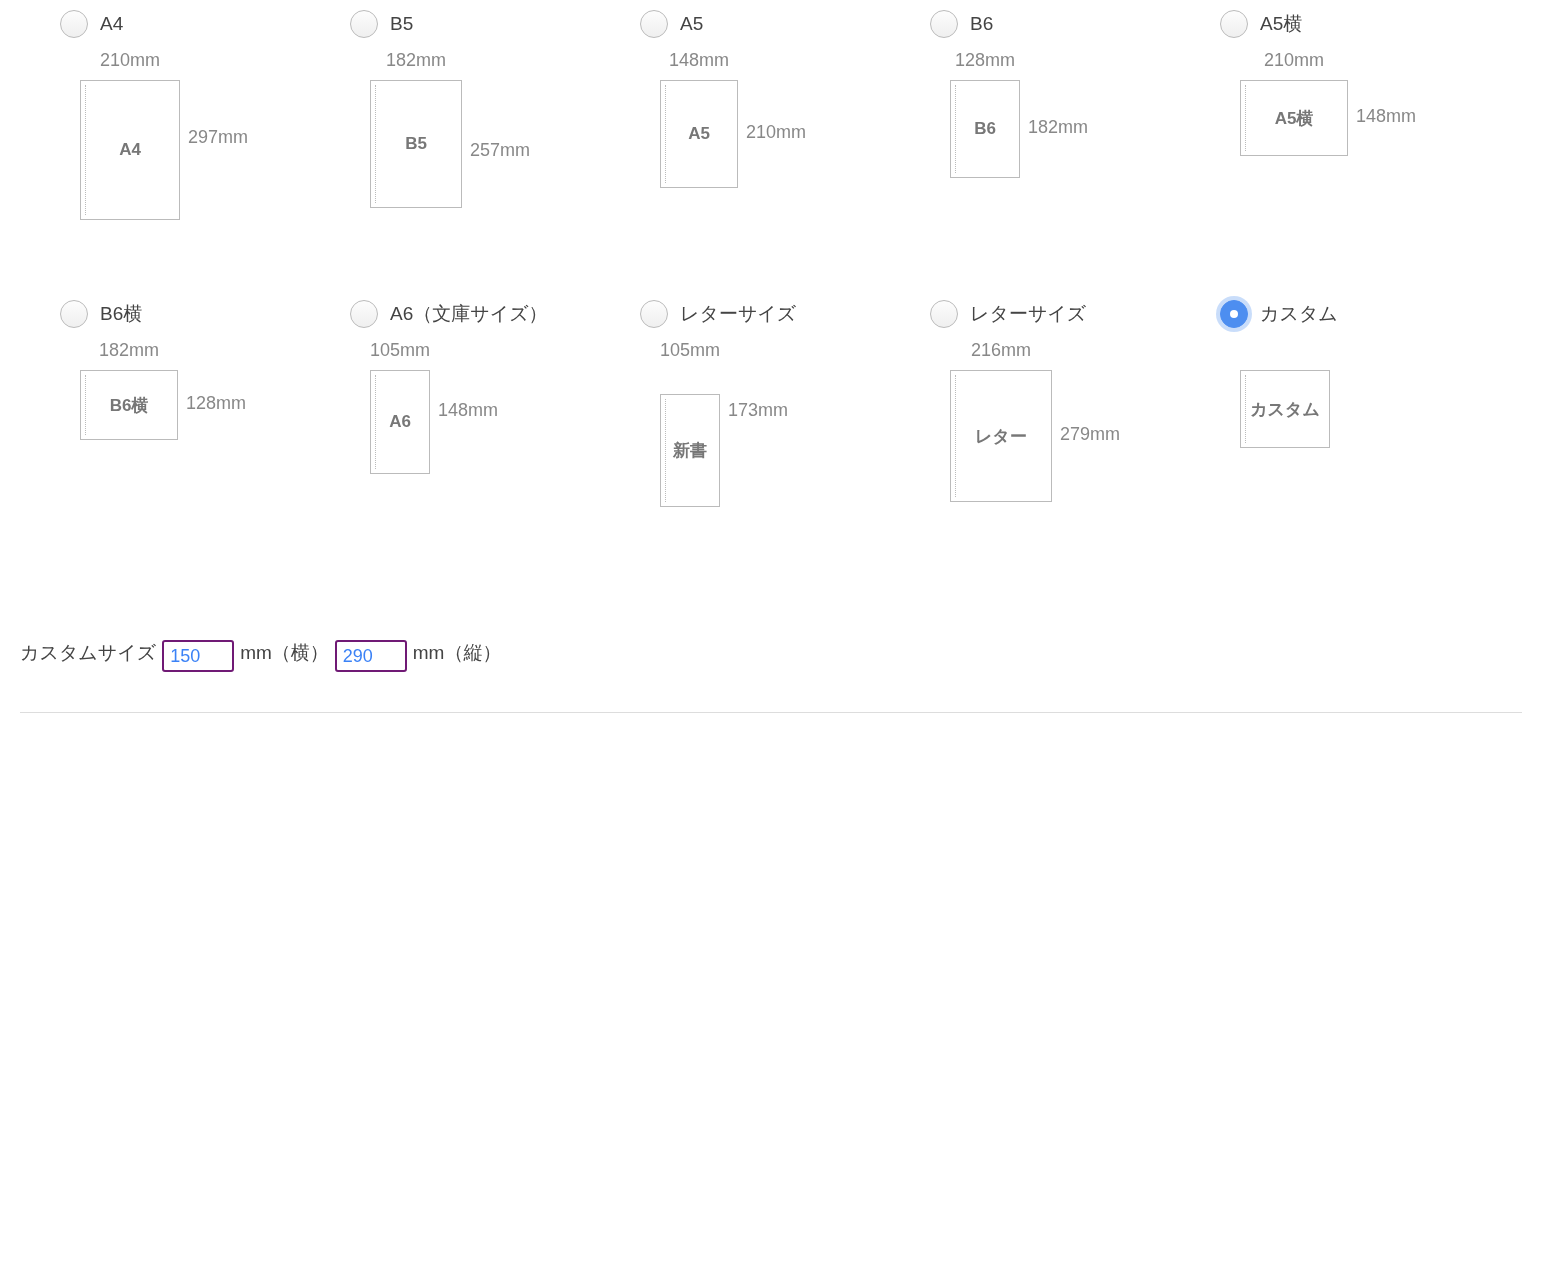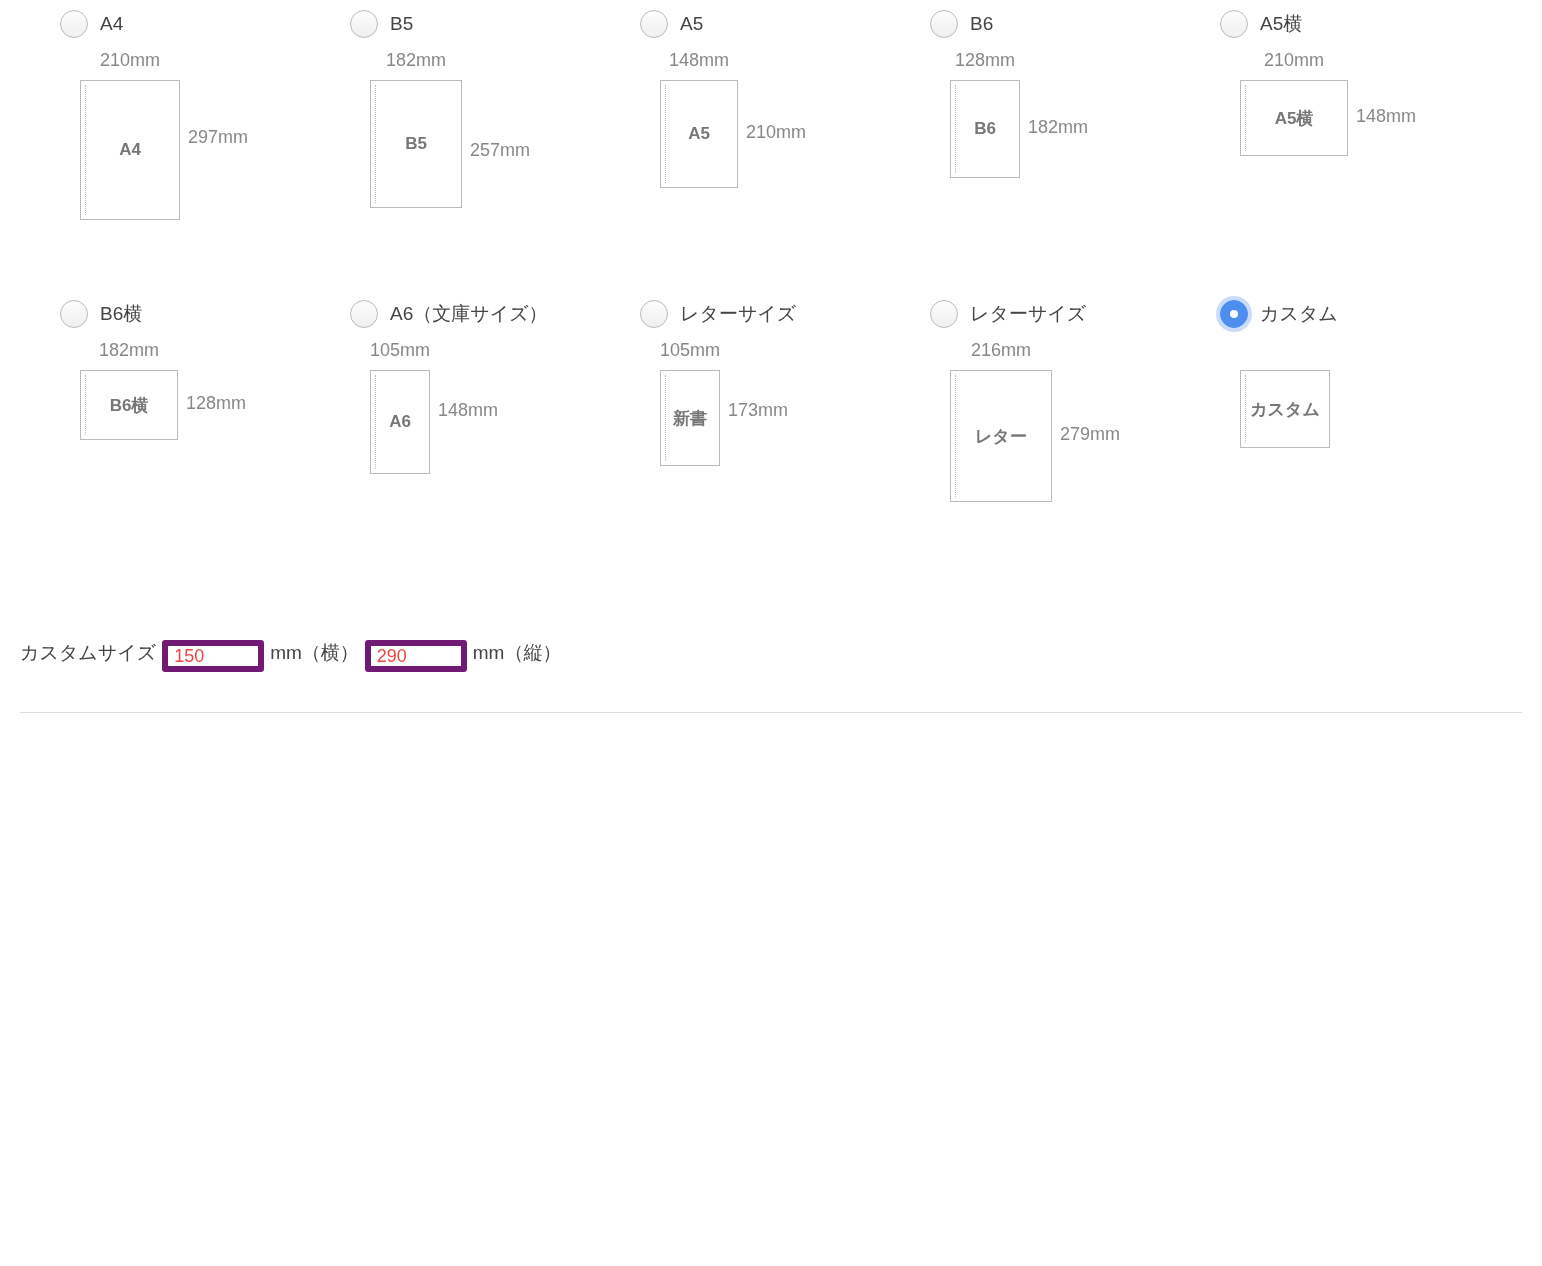--- a/index.html
+++ b/index.html
@@ -89,27 +89,27 @@
     border-left: 1px dotted #bbb;
   }
   .custom-row {
     display: flex;
     gap: 6px;
     padding: 20px 0 40px 0;
     color: #444;
     font-size: 19px;
   }
   .custom-row input {
-    width: 102px;
+    width: 72px;
     height: 32px;
-    border: 6px solid #701a75;
+    border: 2px solid #701a75;
     border-radius: 3px;
     padding: 2px 6px;
     font-size: 18px;
-    color: #ef4444;
+    color: #3b82f6;
   }
   hr {
     border: none;
     border-top: 1px solid #ddd;
     margin: 0;
   }
 </style>
 </head>
 <body>
 
@@ -205,21 +205,21 @@
         <div class="height-label" style="left: 88px; top: 60px;">148mm</div>
       </div>
     </div>
     <div class="option">
       <div class="radio-row">
         <span class="radio"></span>
         <span class="radio-label">レターサイズ</span>
       </div>
       <div class="preview-area">
         <div class="width-label" style="left: 20px;">105mm</div>
-        <div class="page-rect" style="width: 60px; height: 96px;">
+        <div class="page-rect" style="width: 60px; height: 113px; margin-top: 24px;">
           <span>新書</span>
         </div>
         <div class="height-label" style="left: 88px; top: 60px;">173mm</div>
       </div>
     </div>
     <div class="option">
       <div class="radio-row">
         <span class="radio"></span>
         <span class="radio-label">レターサイズ</span>
       </div>

